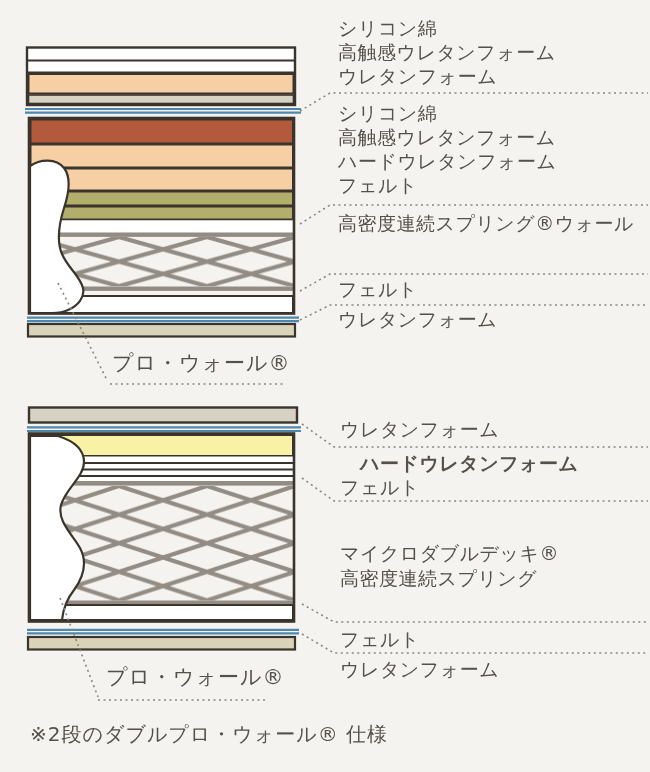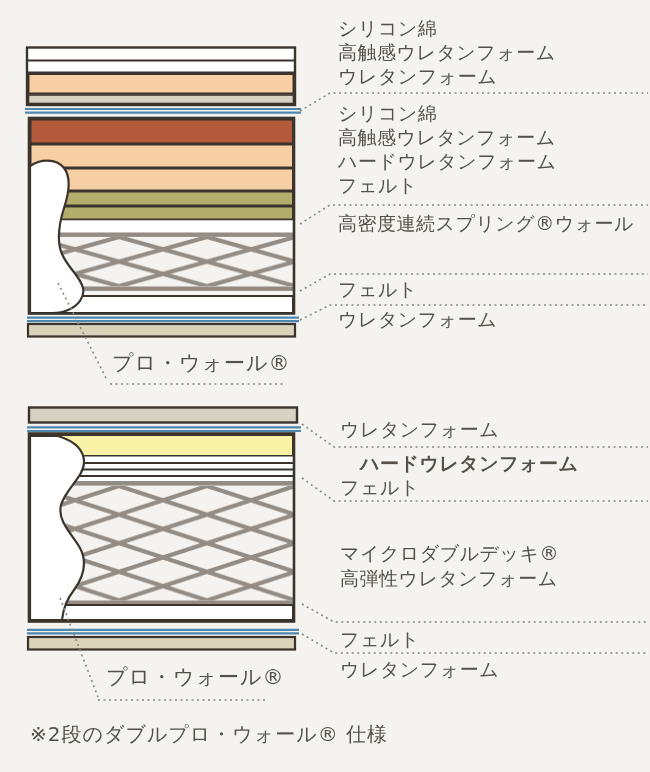--- a/index.html
+++ b/index.html
@@ -138,20 +138,20 @@
 
     <div class="lbl" style="left:338px;top:211px;">高密度連続スプリング®ウォール</div>
     <div class="lbl" style="left:338px;top:277px;">フェルト</div>
     <div class="lbl" style="left:338px;top:307px;">ウレタンフォーム</div>
     <div class="lbl big" style="left:112px;top:351px;">プロ・ウォール®</div>
 
     <div class="lbl" style="left:340px;top:417px;">ウレタンフォーム</div>
     <div class="lbl" style="left:360px;top:451px;font-weight:bold;">ハードウレタンフォーム</div>
     <div class="lbl" style="left:340px;top:475px;">フェルト</div>
     <div class="lbl" style="left:340px;top:541px;">マイクロダブルデッキ®</div>
-    <div class="lbl" style="left:340px;top:566px;">高弾性ウレタンフォーム</div>
+    <div class="lbl" style="left:340px;top:566px;">高密度連続スプリング</div>
     <div class="lbl" style="left:340px;top:627px;">フェルト</div>
     <div class="lbl" style="left:340px;top:657px;">ウレタンフォーム</div>
     <div class="lbl big" style="left:106px;top:665px;">プロ・ウォール®</div>
 
     <div class="footnote" style="left:30px;top:721px;">※2段のダブルプロ・ウォール® 仕様</div>
   </div>
 </div>
 
 </body></html>

